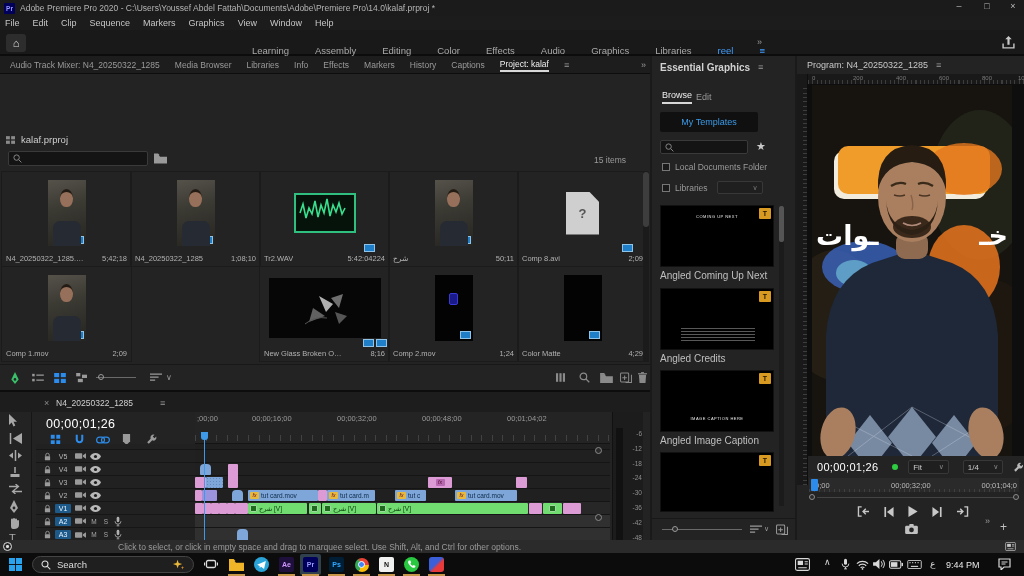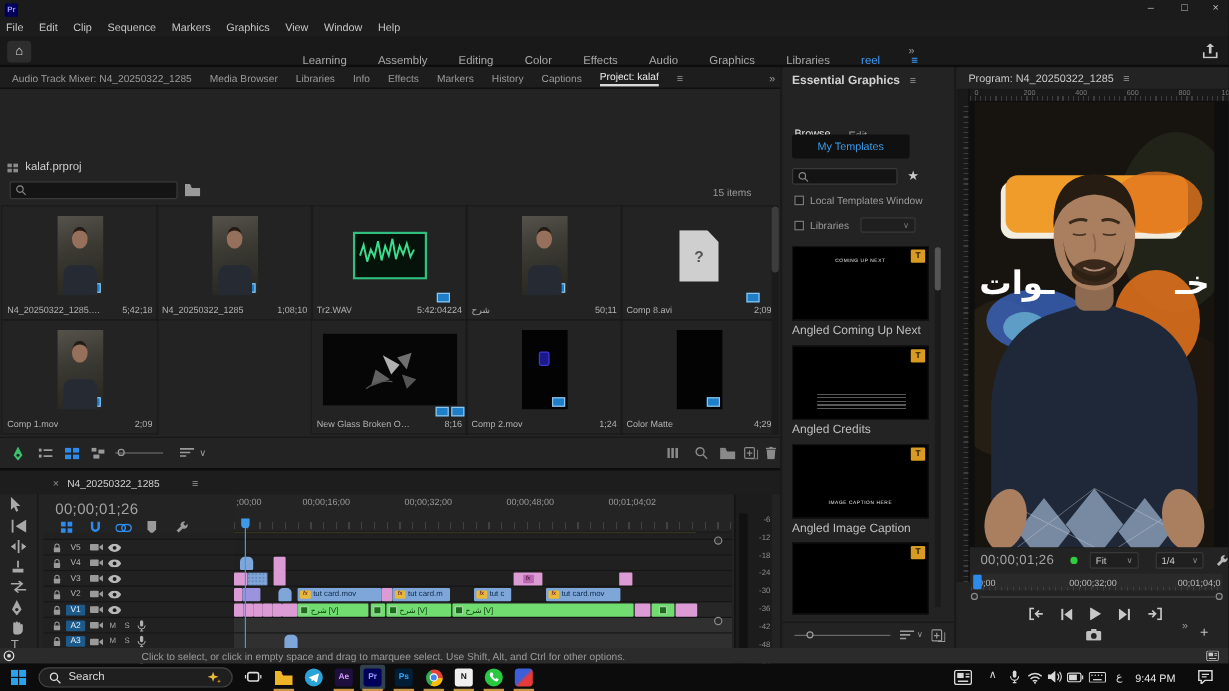--- a/index.html
+++ b/index.html
@@ -71,21 +71,21 @@
 .egtab.on{color:#eee;border-bottom:2px solid #d8d8d8;padding-bottom:2px}
 .cbox{width:8px;height:8px;border:1px solid #777;background:#1a1a1a;flex:none}
 .tpl{position:absolute;width:114px}
 .tplth{width:114px;height:62px;background:#000;position:relative;border:1px solid #111}
 .tbadge{position:absolute;top:2px;right:2px;width:12px;height:11px;background:#d89a20;color:#201500;font-size:7px;font-weight:bold;text-align:center;line-height:11px;border-radius:1px}
 .tplname{font-size:10px;color:#bfbfbf;margin-top:3px}
 .prevtxt{position:absolute;width:100%;text-align:center;font-size:4px;letter-spacing:.5px;color:#e8e8e8}
 .creditlines{position:absolute;left:20px;bottom:8px;width:74px;height:14px;opacity:.65;background:repeating-linear-gradient(0deg,#888 0 1px,transparent 1px 3px)}
 .dd{background:#1f1f1f;border:1px solid #383838;border-radius:2px;color:#ccc;font-size:8px;display:flex;align-items:center;justify-content:space-between;padding:0 4px}
 
-.tc{color:#a3a3a3;letter-spacing:.3px}
+.tc{color:#ffffff;letter-spacing:.3px}
 
 #statusbar{left:0;top:540px;width:1024px;height:13px;background:#2b2b2b;display:flex;align-items:center;gap:6px;padding-left:3px}
 #taskbar{left:0;top:553px;width:1024px;height:23px;background:#0c0c0c;display:flex;align-items:center}
 .tbapp{position:absolute;top:3px;width:17px;height:17px;display:flex;align-items:center;justify-content:center}
 .appsq{width:15px;height:15px;border-radius:2px;font-size:7px;font-weight:bold;display:flex;align-items:center;justify-content:center}
 .uline{position:absolute;top:21px;width:17px;height:2px;background:#c89648}
 .chrome{width:14px;height:14px;border-radius:50%;background:conic-gradient(from -30deg,#ea4335 0 33%,#fbbc05 0 66%,#34a853 0 100%);position:relative}
 .chrome::after{content:"";position:absolute;inset:3.5px;background:#4285f4;border-radius:50%;border:1px solid #fff}
 .circ{width:15px;height:15px;border-radius:50%;display:flex;align-items:center;justify-content:center}
 .trayic{position:absolute;top:5px;color:#d8d8d8}
@@ -278,20 +278,21 @@
         <path d="M6 2l1.2 3.3L11 6.5 7.2 7.8 6 11 4.8 7.8 1 6.5l3.8-1.2z" fill="#e8b83a"></path>
         <path d="M11.3 8.5l.5 1.4 1.4.5-1.4.5-.5 1.4-.5-1.4-1.4-.5 1.4-.5z" fill="#d88a2a"></path>
       </symbol>
 </defs>
 </svg>
 
 <div id="app">
 
   <div id="titlebar" class="ab">
     <span class="prmini">Pr</span>
+    <span id="win-title">Adobe Premiere Pro 2020 - C:\Users\Youssef Abdel Fattah\Documents\Adobe\Premiere Pro\14.0\kalaf.prproj *</span>
     <span class="wc" style="right:56px">–</span>
     <span class="wc" style="right:28px">□</span>
     <span class="wc" style="right:2px">×</span>
   </div>
 
   <div id="menubar" class="ab">
     <span>File</span>
     <span>Edit</span>
     <span>Clip</span>
     <span>Sequence</span>
@@ -786,36 +787,36 @@
     <div class="scirc" style="left:595px;top:487px"></div>
     <div class="scirc" style="left:595px;top:514px"></div>
 
   </div>
 
   <div class="ab panel" style="left:652px;top:56px;width:143px;height:484px;overflow:hidden">
     <div class="flex" style="height:22px;padding:0 8px;gap:8px;background:#232323">
       <span style="font-size:10px;color:#d2d2d2;font-weight:bold">Essential Graphics</span>
       <span class="hamb">≡</span>
     </div>
-    <div class="flex" style="height:22px;padding:0 10px;gap:15px;margin-top:24px">
+    <div class="flex" style="height:22px;padding:0 10px;gap:4px;margin-top:8px">
       <span class="egtab on">Browse</span>
       <span class="egtab">Edit</span>
     </div>
     <div class="ab" style="left:8px;top:56px;width:98px;height:20px;background:#101010;border-radius:2px;display:flex;align-items:center;justify-content:center">
       <span style="color:#3a9be8;font-size:9px">My Templates</span>
     </div>
     <div class="ab searchbox" style="left:8px;top:84px;width:88px;height:14px">
       <svg class="ic" width="9" height="9" color="#888">
           <use href="#i-search"></use>
         </svg>
     </div>
     <span class="ab" style="left:104px;top:84px;font-size:11px;color:#c8c8c8">★</span>
     <div class="ab flex" style="left:10px;top:106px;gap:5px">
       <span class="cbox"></span>
-      <span style="font-size:8.5px;color:#9a9a9a">Local Templates Window</span>
+      <span style="font-size:8.5px;color:#9a9a9a">Local Documents Folder</span>
     </div>
     <div class="ab flex" style="left:10px;top:125px;gap:5px">
       <span class="cbox"></span>
       <span style="font-size:8.5px;color:#9a9a9a">Libraries</span>
       <div class="dd" style="width:46px;height:13px;margin-left:4px">
           <span></span>
           <span style="color:#777;font-size:7px">∨</span>
         </div>
     </div>
 

